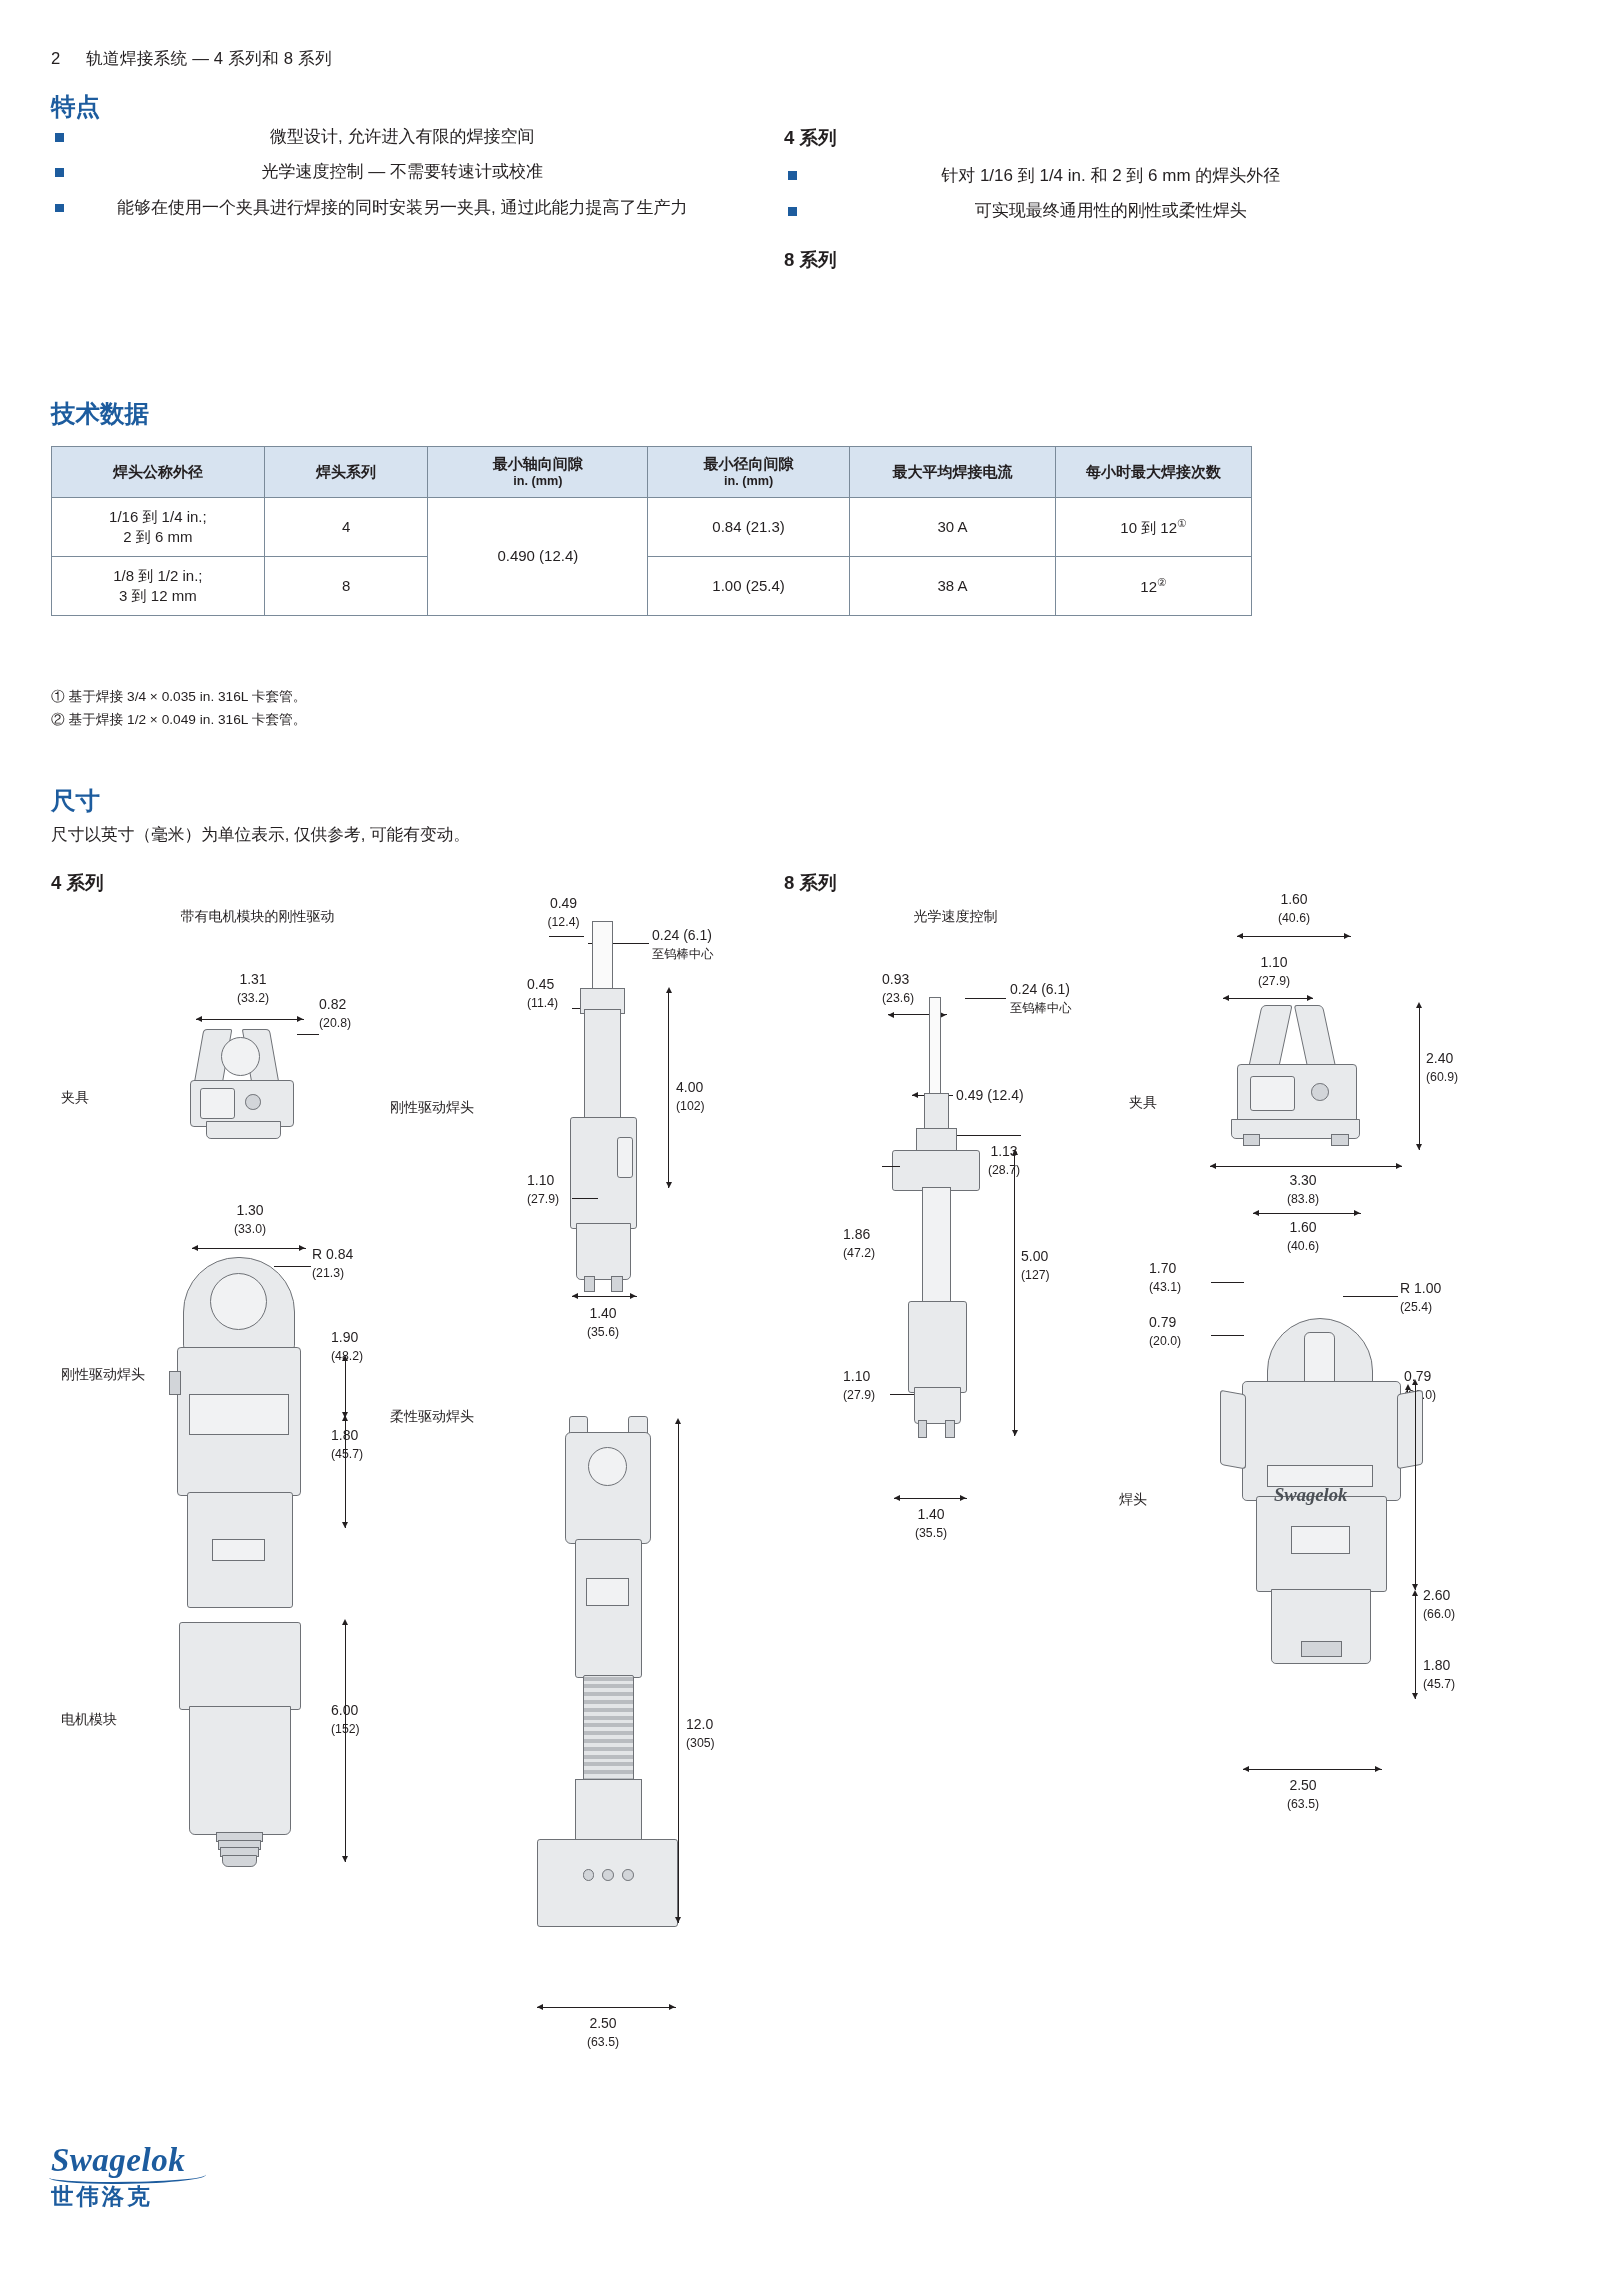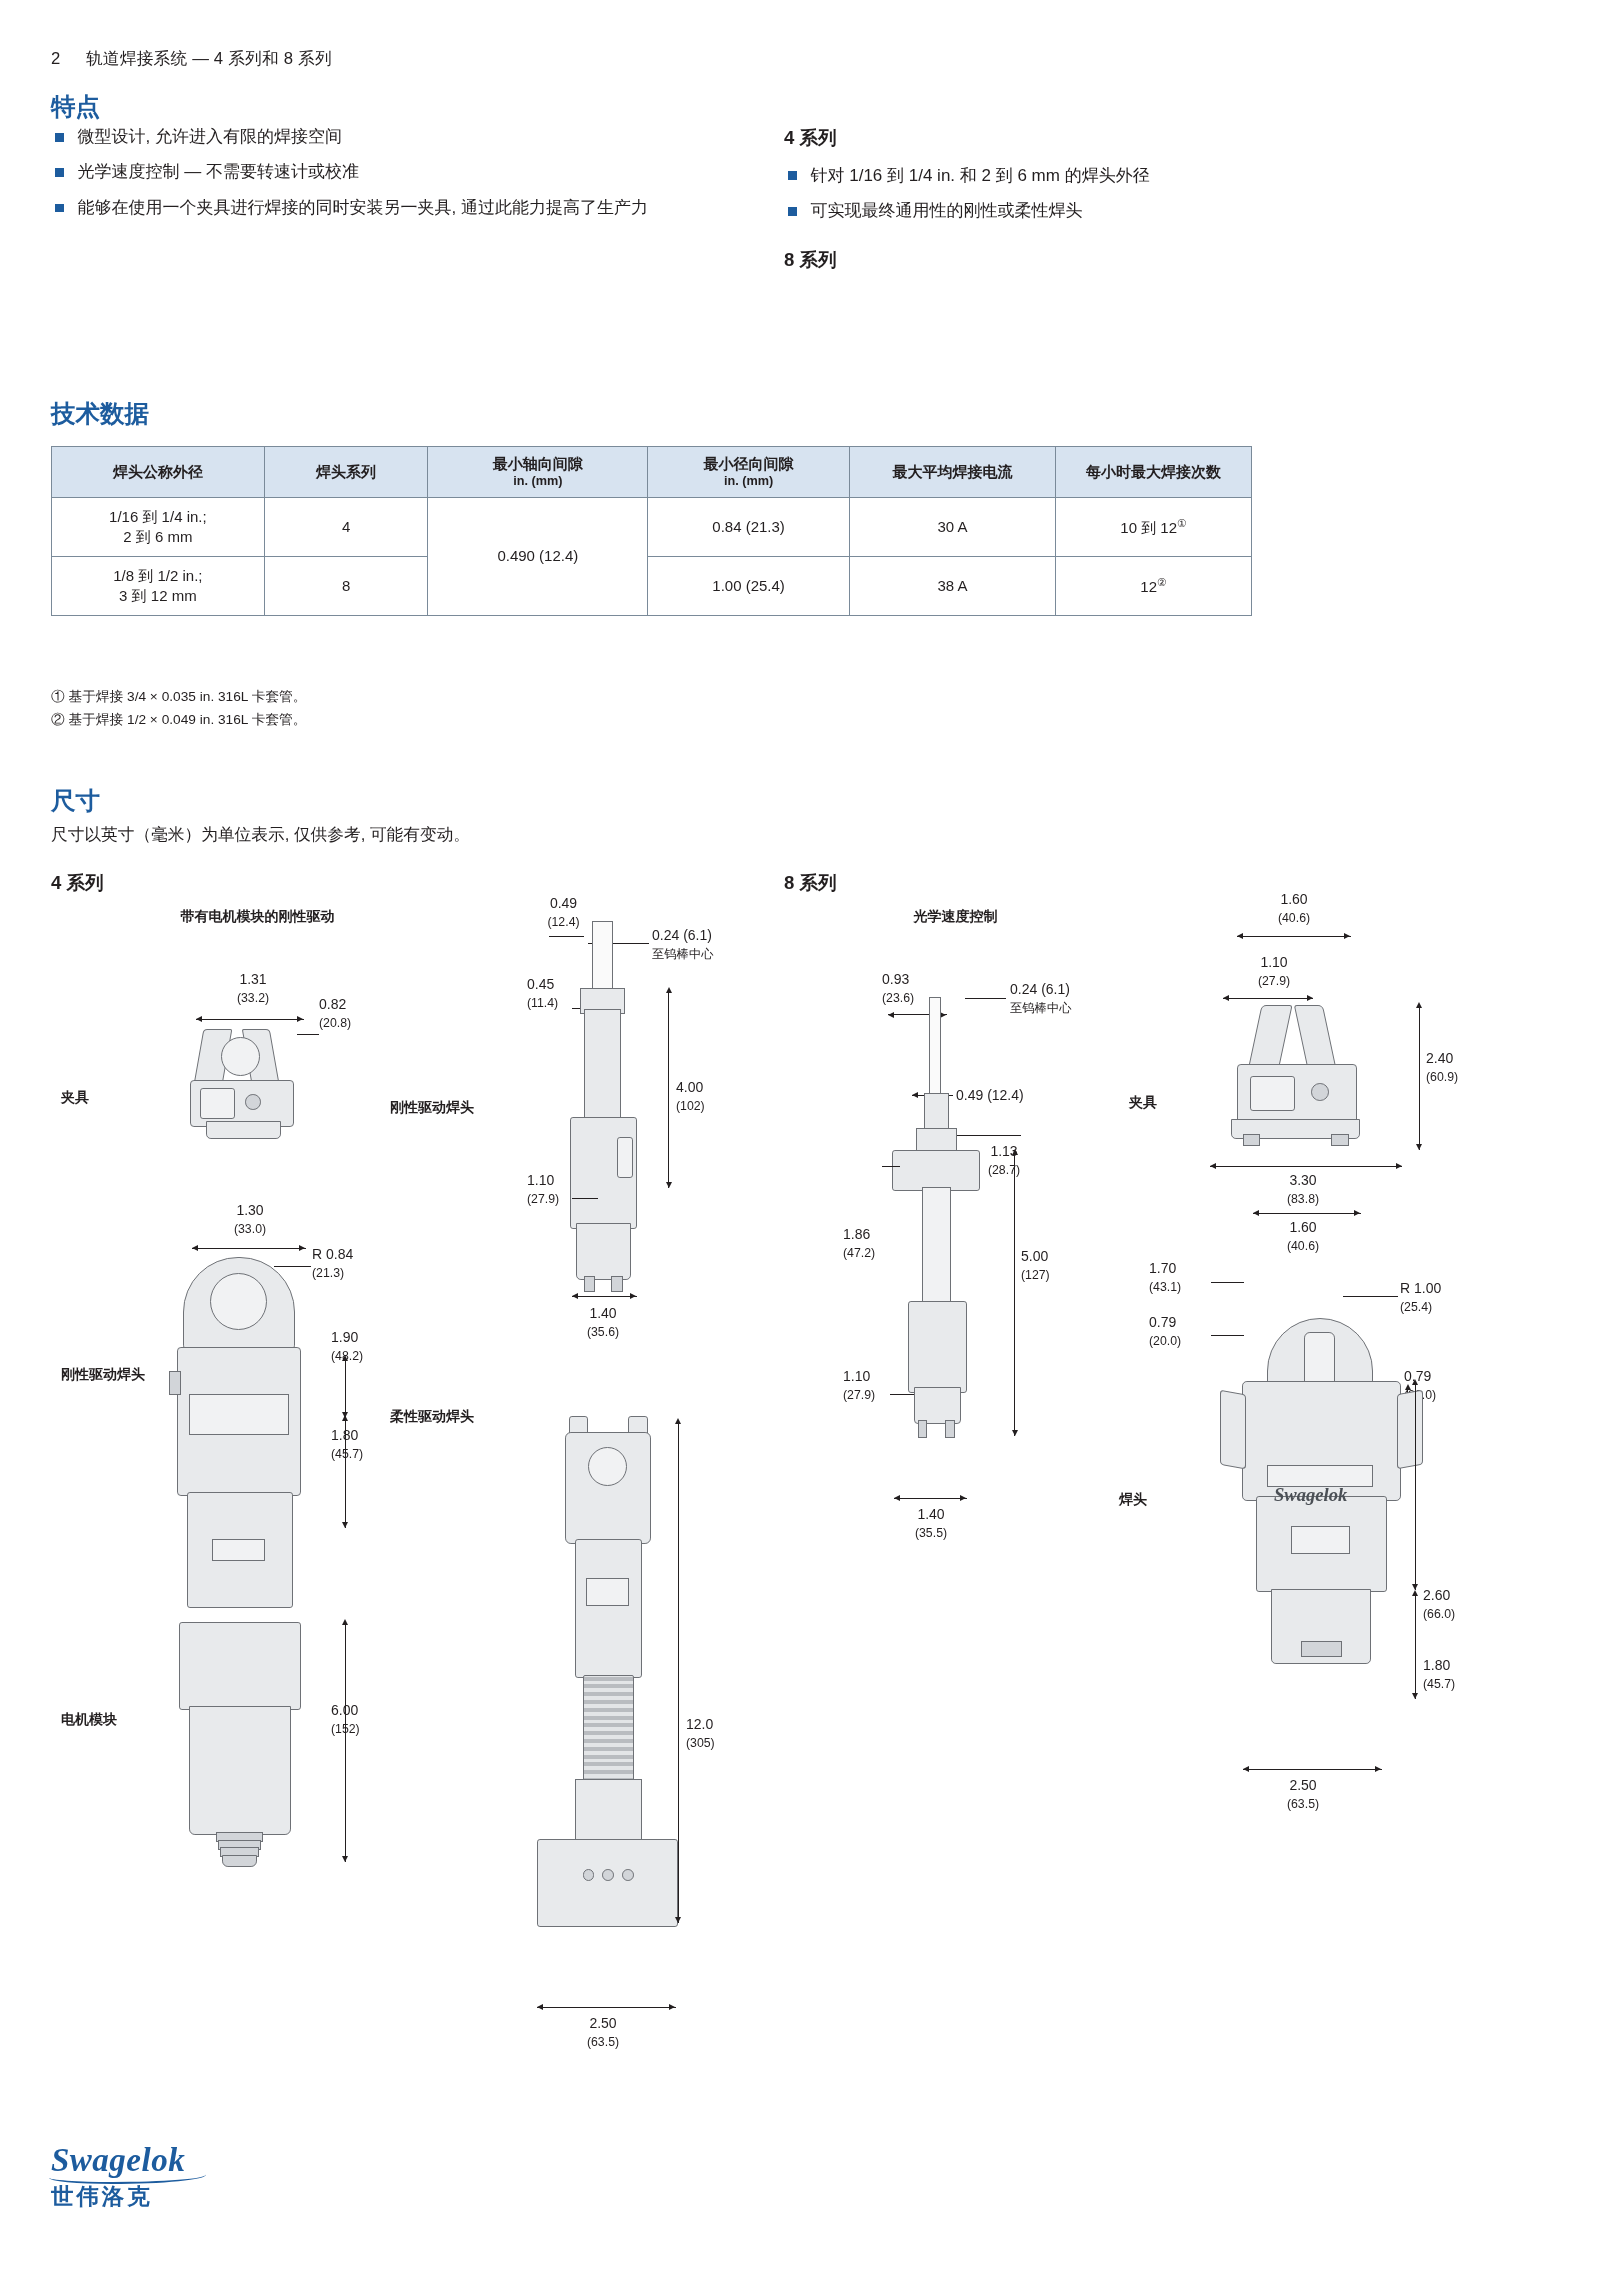--- a/index.html
+++ b/index.html
@@ -30,20 +30,21 @@
 
   
   .blist { list-style:none; margin:0; padding:0; }
   .blist li {
     position:relative;
     padding-left:26.5px;
     margin-bottom:10.8px;
     font-size:17px;
     line-height:1.45;
     color:#231f20;
+    text-align:center;
   }
   .blist li:before {
     content:"";
     position:absolute;
     left:3.9px; top:7.8px;
     width:8.8px; height:8.8px;
     background:#1d5c9e;
   }
   .colL { position:absolute; left:51px; top:125px; width:676px; }
   .colR { position:absolute; left:784px; top:125px; width:627px; }
@@ -90,21 +91,21 @@
 
   
   .dwg { position:absolute; }
   .lbl {
     position:absolute;
     font-size:14px;
     line-height:1.3;
     color:#231f20;
     white-space:nowrap;
   }
-  .lbl.b { font-weight:bold; }
+  .lbl.b { font-weight:normal; }
   .lbl.c { text-align:center; }
   .lbl .mm { font-size:12.3px; }
   .dimline { position:absolute; background:#231f20; }
   .vline { width:1px; }
   .hline { height:1px; }
   .arrowL, .arrowR, .arrowU, .arrowD { position:absolute; width:0; height:0; }
   .arrowL { border-top:3.4px solid transparent; border-bottom:3.4px solid transparent; border-right:6.9px solid #231f20; }
   .arrowR { border-top:3.4px solid transparent; border-bottom:3.4px solid transparent; border-left:6.9px solid #231f20; }
   .arrowU { border-left:3.4px solid transparent; border-right:3.4px solid transparent; border-bottom:6.9px solid #231f20; }
   .arrowD { border-left:3.4px solid transparent; border-right:3.4px solid transparent; border-top:6.9px solid #231f20; }

